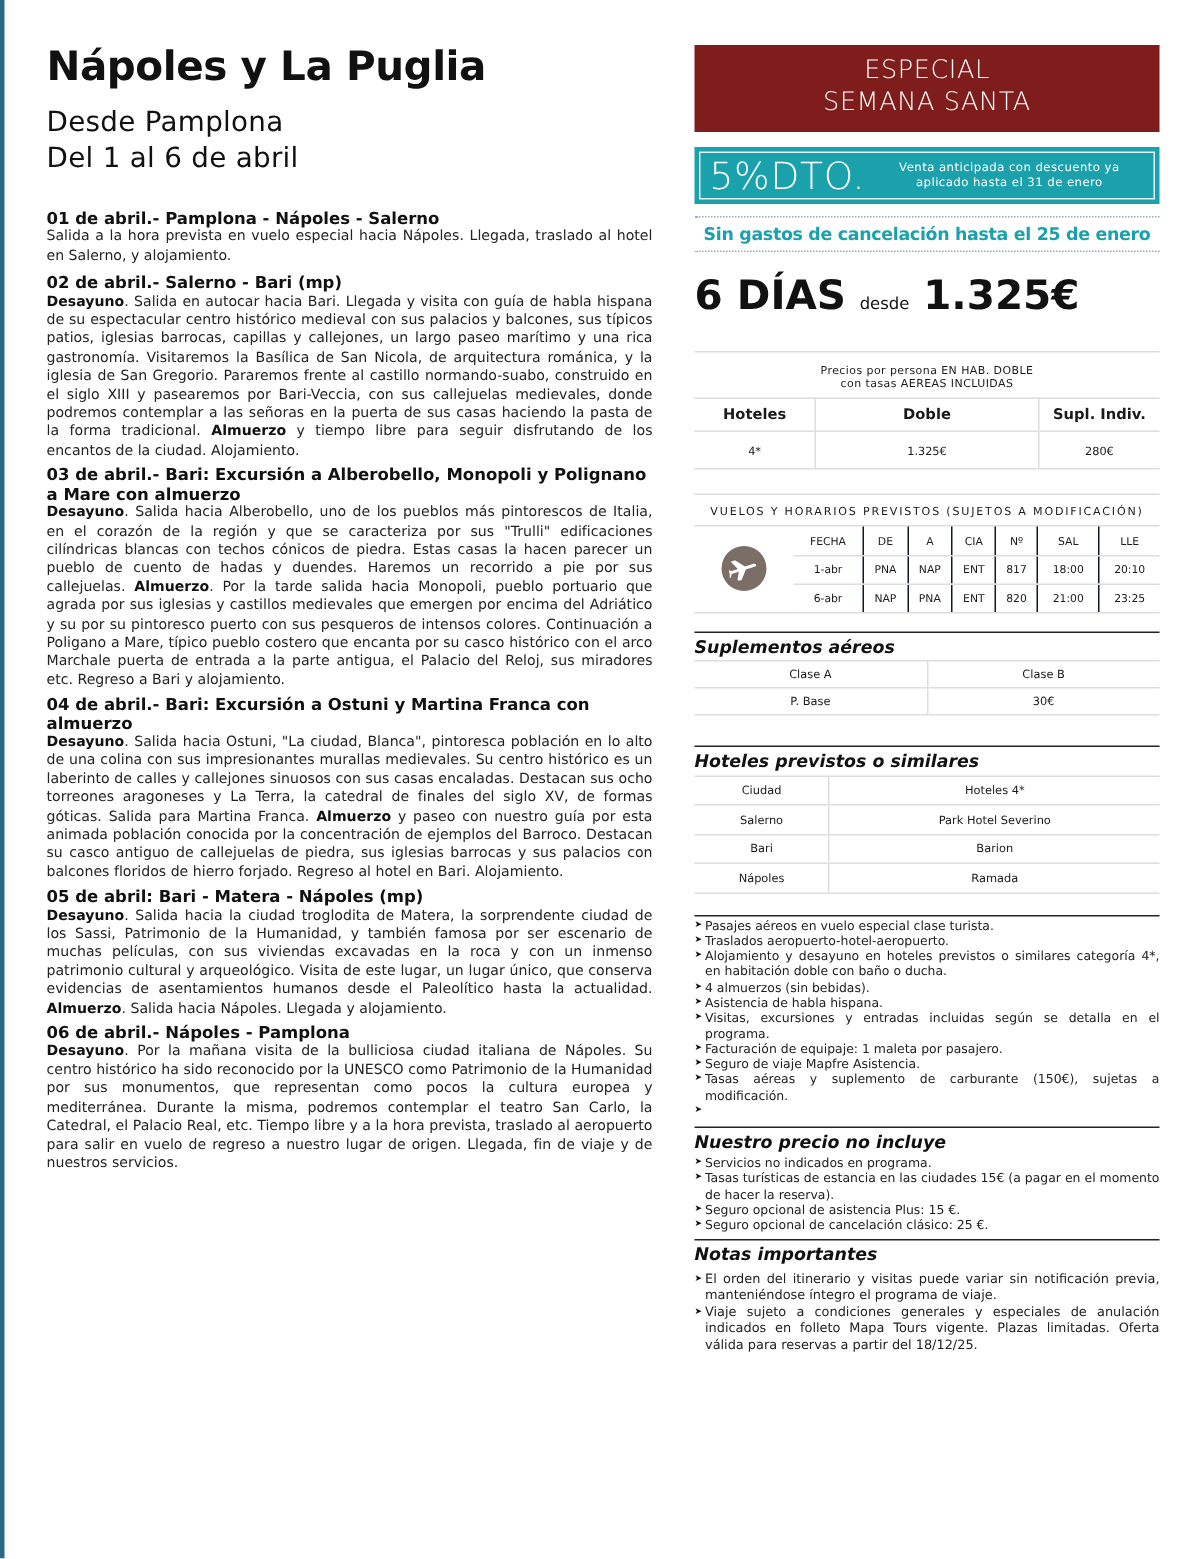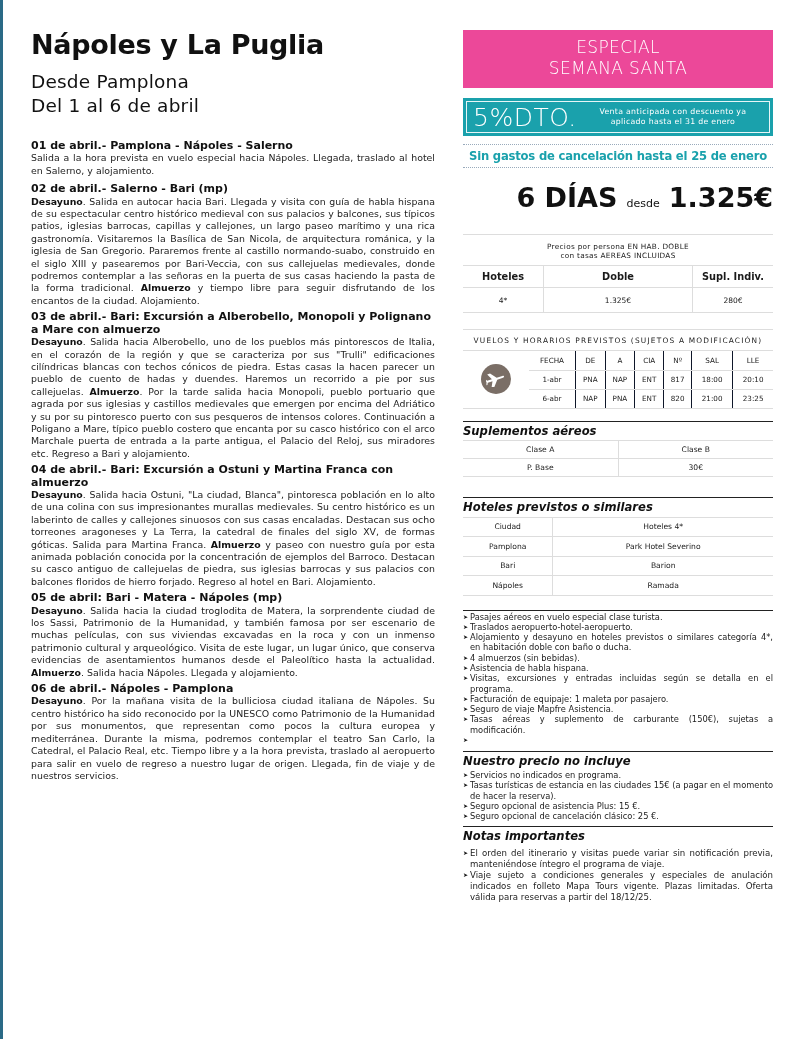--- a/index.html
+++ b/index.html
@@ -12,27 +12,27 @@
   .title { font-size: 27px; font-weight: bold; letter-spacing: -0.3px; line-height: 34px; color: #111; }
   .sub { font-size: 18.5px; line-height: 24px; color: #111; margin-top: 8px; letter-spacing: 0.2px; }
   .itin { margin-top: 22px; }
   .day { margin-bottom: 4px; }
   .day-title { font-size: 11px; font-weight: bold; line-height: 12.4px; color: #111; }
   .day-body { font-size: 9.4px; line-height: 12.4px; text-align: justify; color: #222; letter-spacing: 0.02px; }
   .day-body b { font-weight: bold; color: #111; }
 
   
   .right { position: absolute; left: 463px; top: 30px; width: 310px; }
-  .special { background: #ec4899; color: #fff; text-align: center; height: 58px; padding-top: 7px; font-size: 17px; line-height: 21px; font-weight: 300; letter-spacing: 0.4px; }
+  .special { background: #7f1d1d; color: #fff; text-align: center; height: 58px; padding-top: 7px; font-size: 17px; line-height: 21px; font-weight: 300; letter-spacing: 0.4px; }
   .dto { margin-top: 10px; background: #1aa1ac; height: 38px; padding: 3px; }
   .dto-inner { border: 1px solid #e6f6f7; height: 32px; display: flex; align-items: center; color: #fff; }
   .dto-big { font-size: 25px; padding-left: 6px; letter-spacing: 0.5px; font-weight: 300; white-space: nowrap; }
   .dto-small { font-size: 7.8px; line-height: 10px; text-align: center; flex: 1; letter-spacing: 0.3px; }
   .cancel { margin-top: 8px; border-top: 1px dotted #9ab; border-bottom: 1px dotted #9ab; height: 24px; line-height: 22px; text-align: center; color: #1aa1ac; font-weight: bold; font-size: 11.6px; letter-spacing: -0.2px; }
-  .price { text-align: right; margin-top: 14px; height: 42px; color: #111; }
+  .price { text-align: left; margin-top: 14px; height: 42px; color: #111; }
   .price .big { font-size: 27px; font-weight: bold; }
   .price .desde { font-size: 11px; margin: 0 4px; }
 
   table { border-collapse: collapse; width: 100%; }
   .ptable { margin-top: 10px; border-top: 1px solid #ddd; }
   .ptable td { text-align: center; font-size: 8px; border-bottom: 1px solid #ddd; }
   .ptable .note { font-size: 7.3px; line-height: 9px; padding: 7px 0 5px; letter-spacing: 0.3px; }
   .ptable .head td { font-weight: bold; font-size: 9.8px; height: 22px; }
   .ptable .row td { height: 25px; font-size: 7.5px; }
   .ptable td + td { border-left: 1px solid #ddd; }
@@ -201,21 +201,21 @@
 
   <div class="sec" style="margin-top:20px">
     <div class="sec-title">Hoteles previstos o similares</div>
     <table class="htable">
       <tbody>
           <tr>
         <td style="width:29%">Ciudad</td>
         <td>Hoteles 4*</td>
       </tr>
       <tr>
-        <td>Pamplona</td>
+        <td>Salerno</td>
         <td>Park Hotel Severino</td>
       </tr>
       <tr>
         <td>Bari</td>
         <td>Barion</td>
       </tr>
       <tr>
         <td>Nápoles</td>
         <td>Ramada</td>
       </tr>

